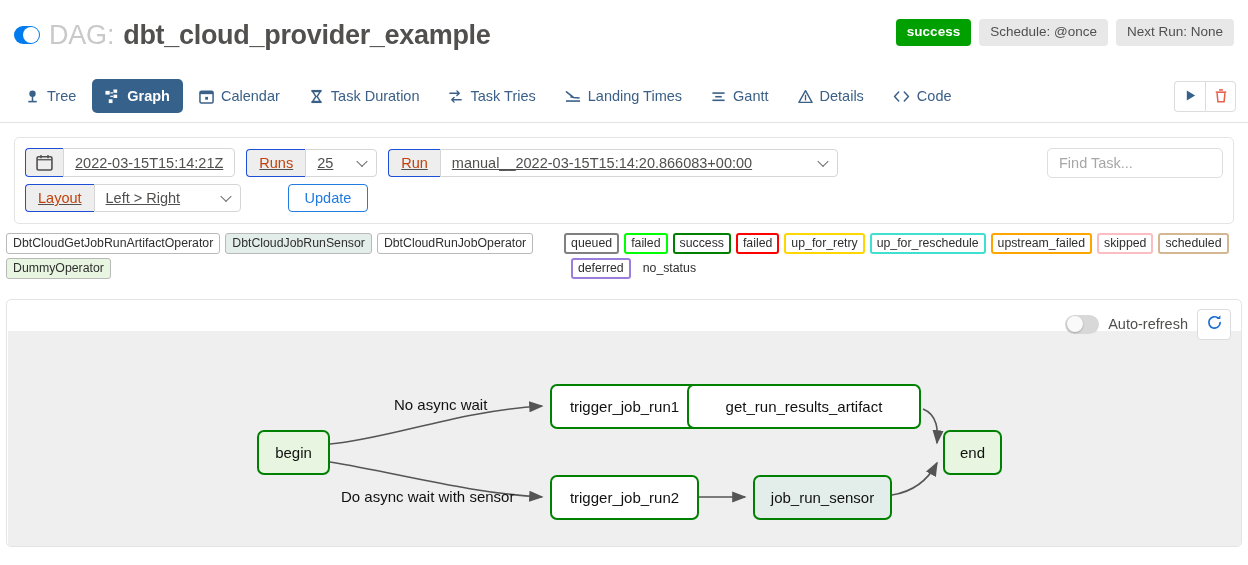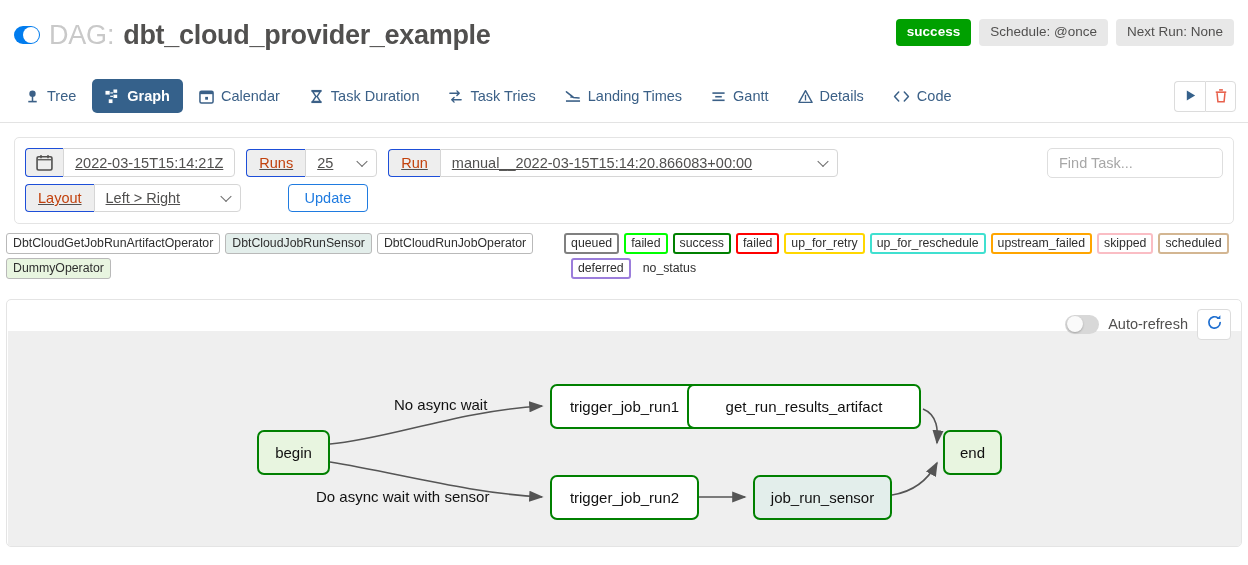--- a/index.html
+++ b/index.html
@@ -508,16 +508,16 @@
     </svg>
 
     <div class="node dummy" style="left:249px;top:99px;width:73px;height:45px">begin</div>
     <div class="node" style="left:542px;top:53px;width:149px;height:45px">trigger_job_run1</div>
     <div class="node" style="left:679px;top:53px;width:234px;height:45px">get_run_results_artifact</div>
     <div class="node dummy" style="left:935px;top:99px;width:59px;height:45px">end</div>
     <div class="node" style="left:542px;top:144px;width:149px;height:45px">trigger_job_run2</div>
     <div class="node sensor" style="left:745px;top:144px;width:139px;height:45px">job_run_sensor</div>
 
     <div class="edge-label" style="left:386px;top:65px">No async wait</div>
-    <div class="edge-label" style="left:308px;top:157px">Do async wait with sensor</div>
+    <div class="edge-label" style="left:333px;top:157px">Do async wait with sensor</div>
 
   </div>
 </div>
 
 </body></html>

